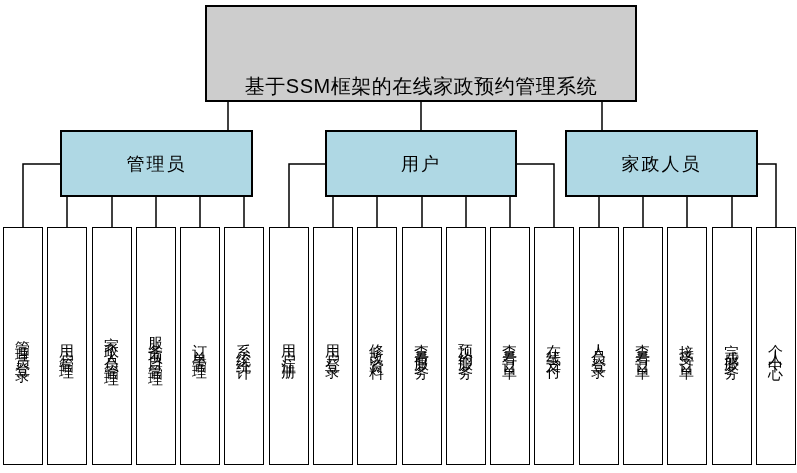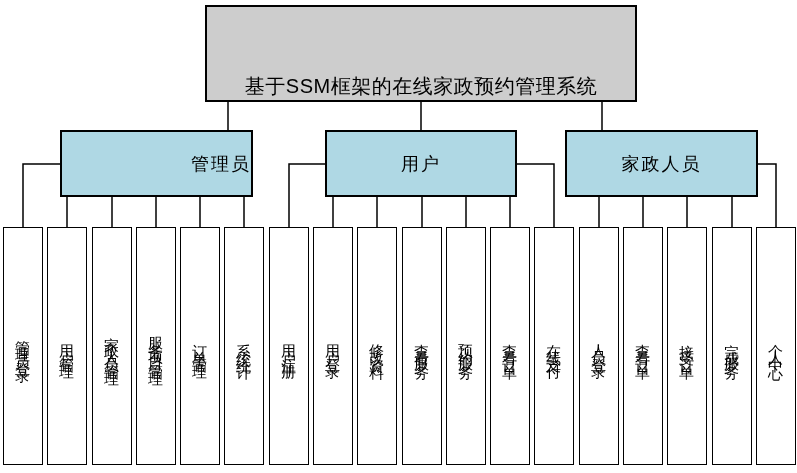--- a/index.html
+++ b/index.html
@@ -86,21 +86,21 @@
     <line x1="643" y1="195" x2="643" y2="227" stroke="#000" stroke-width="1.5"></line>
     <line x1="687" y1="195" x2="687" y2="227" stroke="#000" stroke-width="1.5"></line>
     <line x1="732" y1="195" x2="732" y2="227" stroke="#000" stroke-width="1.5"></line>
     <polyline points="756,164 776,164 776,227" fill="none" stroke="#000" stroke-width="1.5"></polyline>
   </svg>
 
   <div class="node title-box">
     <span>基于SSM框架的在线家政预约管理系统</span>
   </div>
 
-  <div class="node group-box" style="left:60px;width:193px;justify-content:flex-end;">
+  <div class="node group-box" style="left:60px;width:193px;">
     <span>管理员</span>
   </div>
   <div class="node group-box" style="left:325px;width:192px;">
     <span>用户</span>
   </div>
   <div class="node group-box" style="left:565px;width:193px;">
     <span>家政人员</span>
   </div>
 
   <div class="node leaf-box" style="left:3px;">

